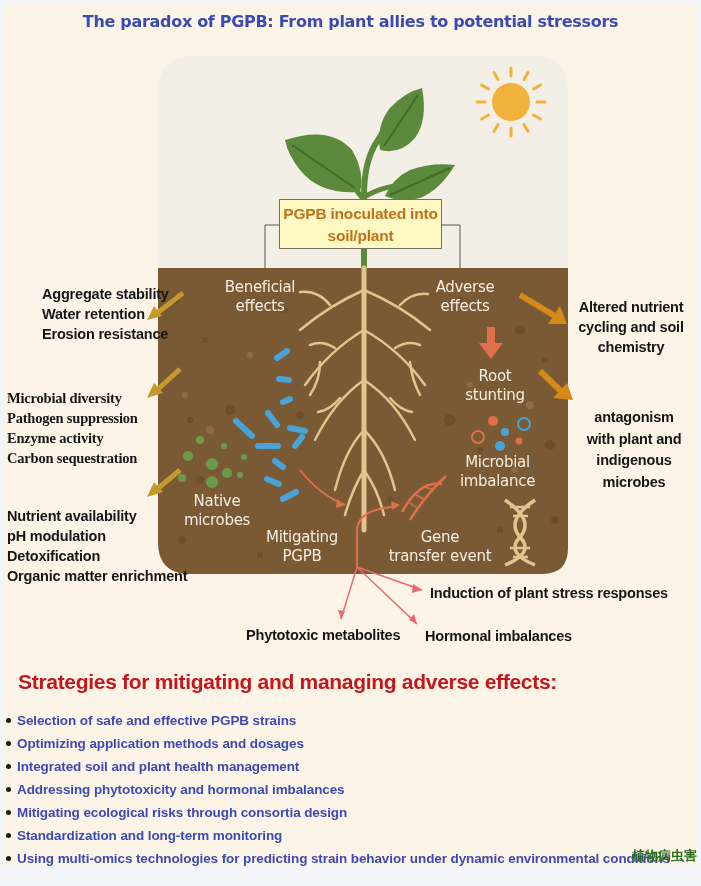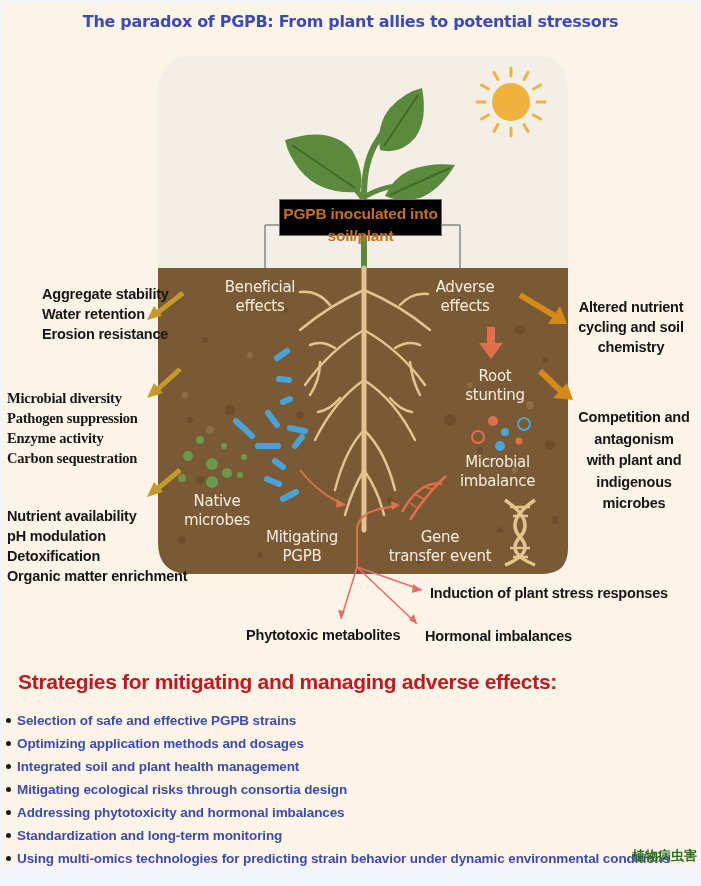--- a/index.html
+++ b/index.html
@@ -18,22 +18,22 @@
                       font-size: 21px; color: #c4161c; letter-spacing: -0.3px;
                       font-family: "Liberation Sans", sans-serif; }
   .strategies { position: absolute; left: 6px; top: 709px; margin: 0; padding: 0; list-style: none; }
   .strategies li { font-size: 13.5px; line-height: 23px; color: #3b4bb3; font-weight: bold;
                    font-family: "Liberation Sans", sans-serif; letter-spacing: -0.1px; }
   .bullet { display: inline-block; width: 5px; height: 5px; background: #1a1a1a; border-radius: 50%;
             margin-right: 6px; vertical-align: middle; position: relative; top: -1px; }
   .watermark { position: absolute; right: 4px; top: 849px; text-align: right; }
   .wm-cn { font-size: 13px; color: #2a6b1e; font-weight: bold; line-height: 14px; }
   .wm-url { font-size: 10px; color: #1e3a78; line-height: 12px; font-family: "DejaVu Sans Mono", monospace; margin-top: 32px; }
-  .inoc-box { position: absolute; left: 279px; top: 199px; width: 163px; height: 37px;
-              background: #000000; border: 1px solid #7a6e60; text-align: center;
+  .inoc-box { position: absolute; left: 279px; top: 199px; width: 163px; height: 50px;
+              background: #fef9c3; border: 1px solid #7a6e60; text-align: center;
               color: #c0721c; font-weight: bold; font-size: 15.5px; line-height: 22px;
               box-sizing: border-box; padding-top: 3px; font-family: "Liberation Sans", sans-serif;
               letter-spacing: -0.2px; }
 </style>
 </head>
 <body>
 
 <div class="page"></div>
 
 <div class="title">The paradox of PGPB: From plant allies to potential stressors</div>
@@ -294,38 +294,37 @@
   <div>Detoxification</div>
   <div>Organic matter enrichment</div>
 </div>
 
 <div class="lbl center" style="left:572px;top:297px;width:118px;">
   <div>Altered nutrient</div>
   <div>cycling and soil</div>
   <div>chemistry</div>
 </div>
 <div class="lbl center" style="left:572px;top:407px;width:124px;line-height:21.5px;">
-  <div>Competition and</div>
   <div>antagonism</div>
   <div>with plant and</div>
   <div>indigenous</div>
   <div>microbes</div>
 </div>
 
 <div class="lbl" style="left:430px;top:583px;">Induction of plant stress responses</div>
 <div class="lbl" style="left:246px;top:625px;">Phytotoxic metabolites</div>
 <div class="lbl" style="left:425px;top:626px;">Hormonal imbalances</div>
 
 <div class="strategies-title">Strategies for mitigating and managing adverse effects:</div>
 <ul class="strategies">
   <li><span class="bullet"></span><span>Selection of safe and effective PGPB strains</span></li>
   <li><span class="bullet"></span><span>Optimizing application methods and dosages</span></li>
   <li><span class="bullet"></span><span>Integrated soil and plant health management</span></li>
+  <li><span class="bullet"></span><span>Addressing phytotoxicity and hormonal imbalances</span></li>
   <li><span class="bullet"></span><span>Mitigating ecological risks through consortia design</span></li>
-  <li><span class="bullet"></span><span>Addressing phytotoxicity and hormonal imbalances</span></li>
   <li><span class="bullet"></span><span>Standardization and long-term monitoring</span></li>
   <li><span class="bullet"></span><span>Using multi-omics technologies for predicting strain behavior under dynamic environmental conditions</span></li>
 </ul>
 
 <div class="watermark">
   <div class="wm-cn">植物病虫害</div>
   <div class="wm-url">www.agroipm.cn</div>
 </div>
 
 </body></html>

